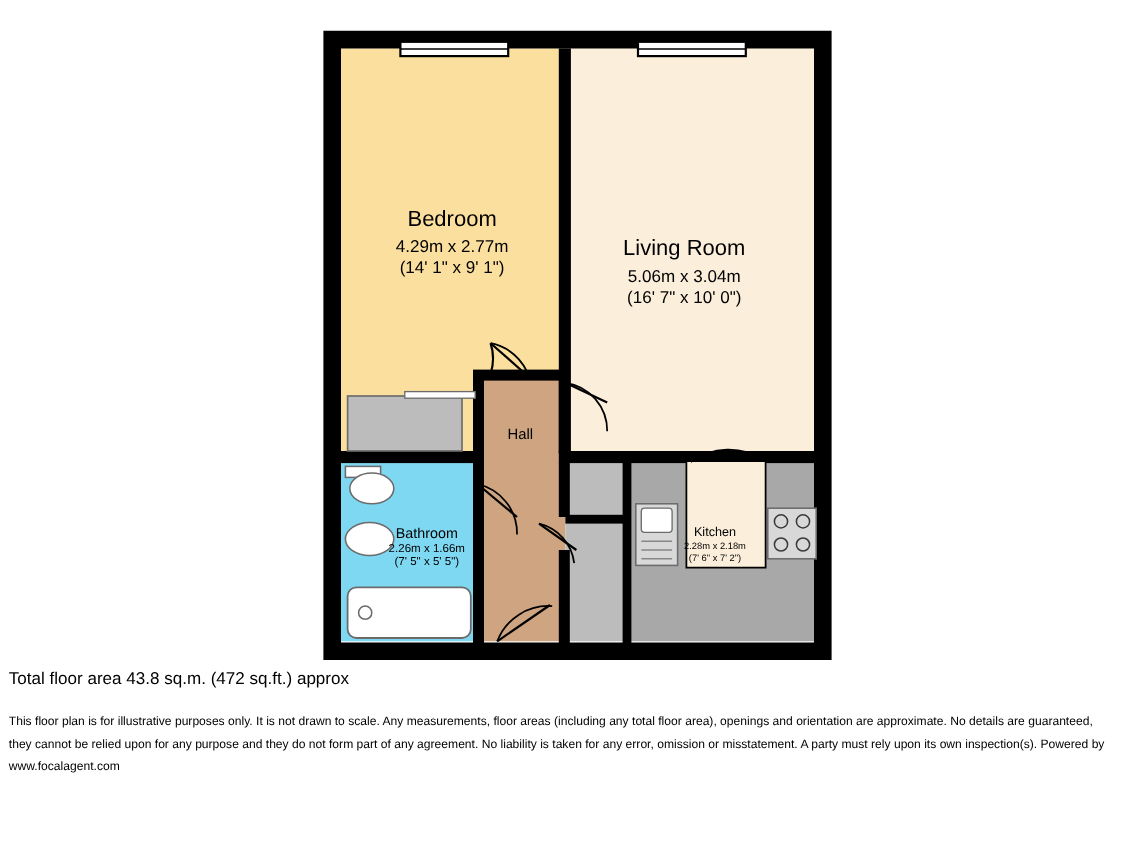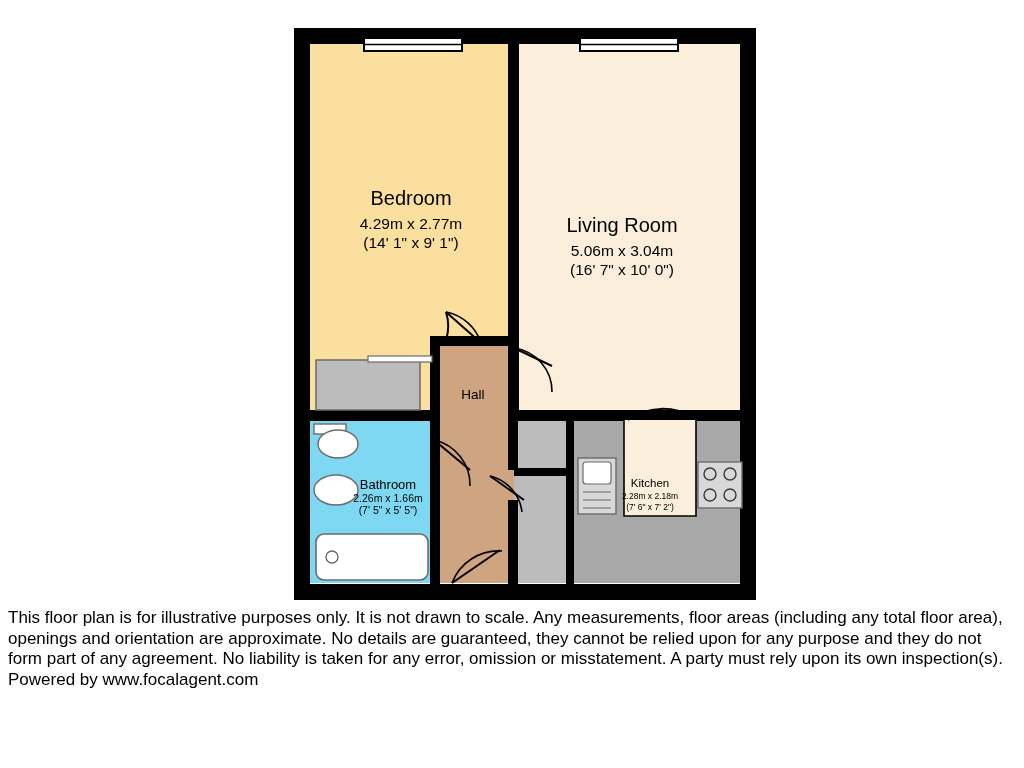--- a/index.html
+++ b/index.html
@@ -31,21 +31,21 @@
     top: 608px;
     width: 1008px;
   }
   .total-area {
     font-size: 15.5px;
     line-height: 20px;
     margin: 0 0 18px 0;
     color: #000;
   }
   .disclaimer {
-    font-size: 17px;
+    font-size: 11px;
     line-height: 20.5px;
     margin: 0;
     color: #000;
     max-width: 1005px;
   }
 
   
   .rm-name {
     font-family: "Liberation Sans", sans-serif;
     font-size: 19px;
@@ -235,14 +235,15 @@
     <g>
       <text class="rm-tiny-name" x="650" y="487">Kitchen</text>
       <text class="rm-tiny-dim" x="650" y="499">2.28m x 2.18m</text>
       <text class="rm-tiny-dim" x="650" y="510">(7' 6" x 7' 2")</text>
     </g>
 
   </svg>
 </div>
 
 <div class="footer">
+  <p class="total-area">Total floor area 43.8 sq.m. (472 sq.ft.) approx</p>
   <p class="disclaimer">This floor plan is for illustrative purposes only. It is not drawn to scale. Any measurements, floor areas (including any total floor area), openings and orientation are approximate. No details are guaranteed, they cannot be relied upon for any purpose and they do not form part of any agreement. No liability is taken for any error, omission or misstatement. A party must rely upon its own inspection(s). Powered by www.focalagent.com</p>
 </div>
 
 </body></html>

